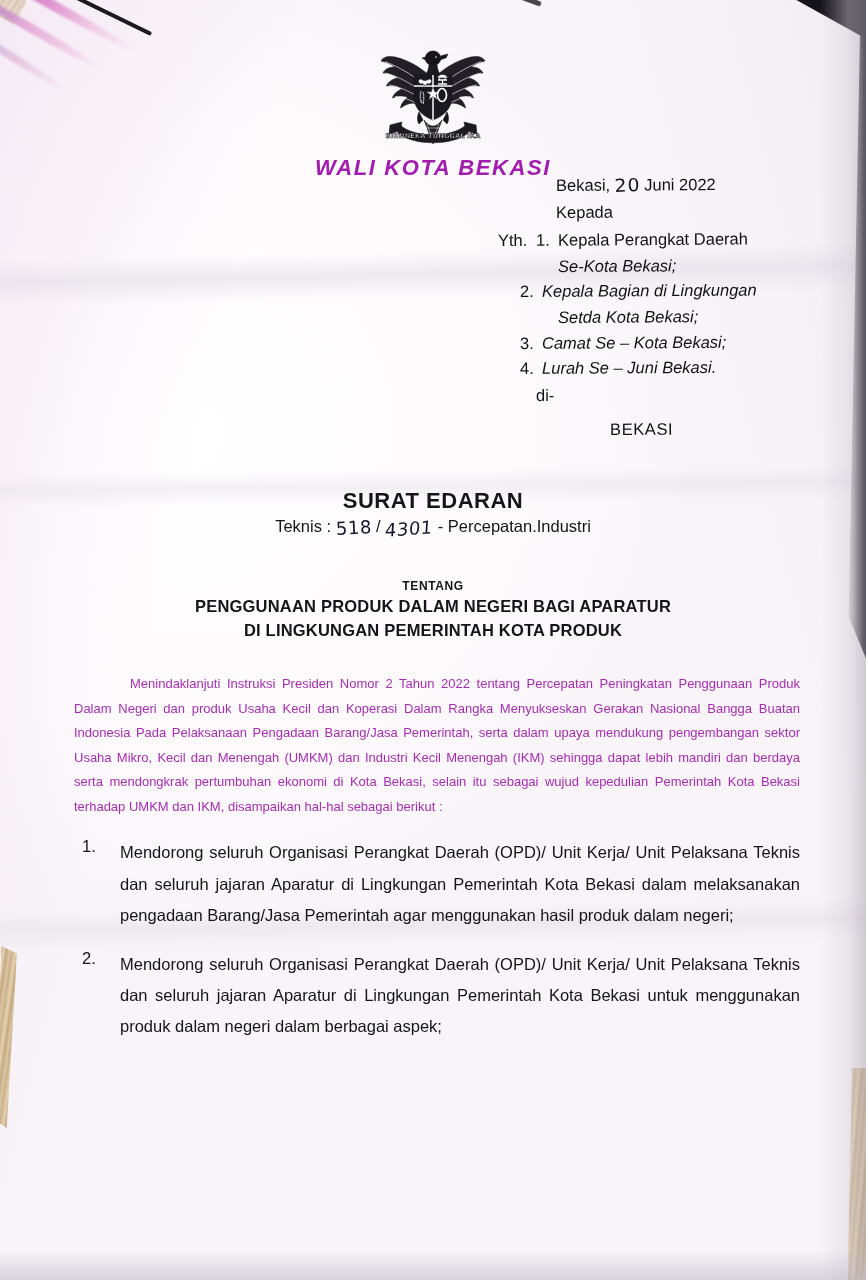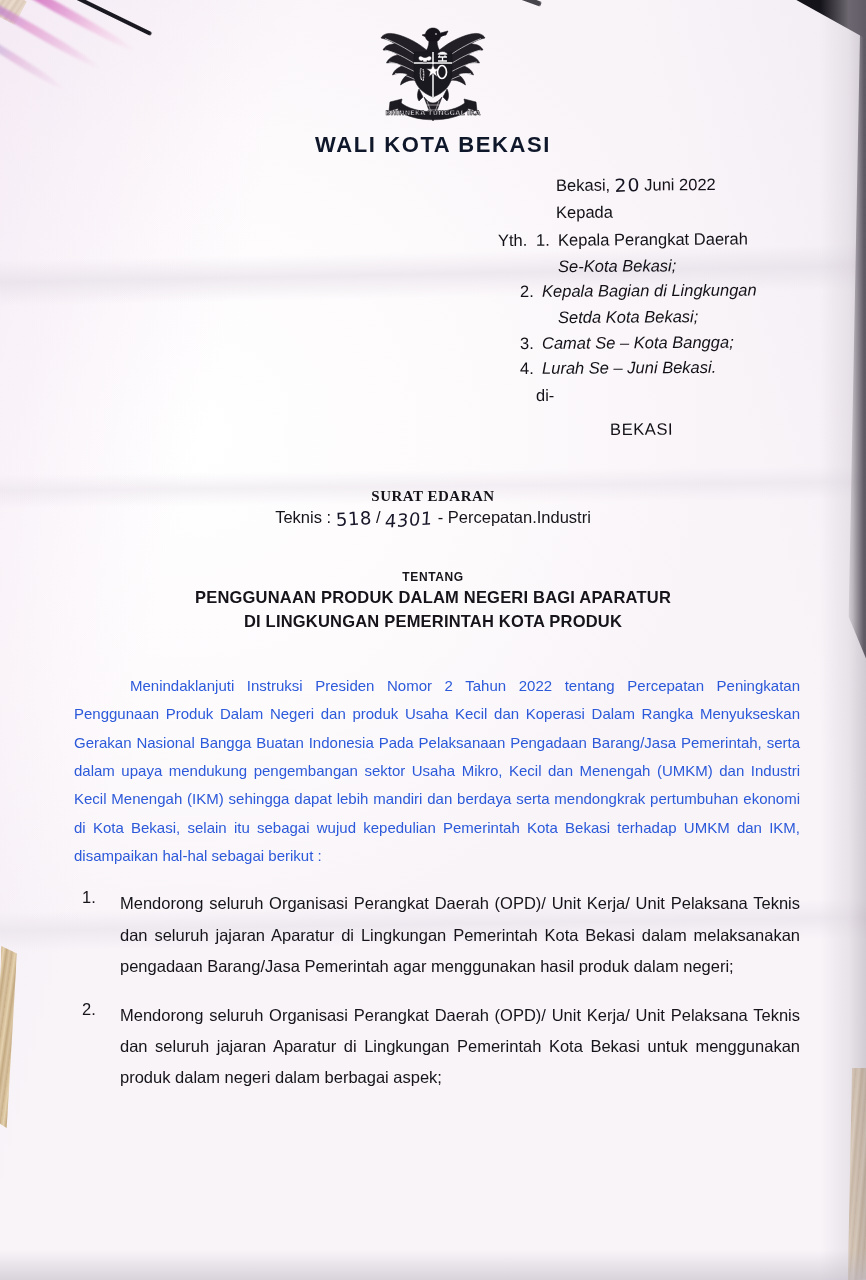--- a/index.html
+++ b/index.html
@@ -140,33 +140,35 @@
   
   .content {
     position: absolute;
     inset: 0;
     z-index: 5;
   }
 
   .kop {
     text-align: center;
     padding-top: 22px;
+    margin-top: 23px;
   }
   .garuda {
     display: block;
     margin: 0 auto;
     width: 124px;
     height: 104px;
   }
   .kop-title {
     margin-top: 6px;
     font-size: 22px;
     font-weight: bold;
     letter-spacing: 1.6px;
-    color: #0f172a;
+    color: #a21caf;
+    font-style: italic;
   }
 
   
   .addr {
     position: absolute;
     left: 498px;
     top: 172px;
     width: 330px;
     font-size: 16.5px;
     line-height: 1.56;
@@ -196,24 +198,23 @@
   }
 
   
   .titleblock {
     position: absolute;
     left: 0; right: 0;
     top: 488px;
     text-align: center;
   }
   .t-surat {
-    font-size: 15px;
+    font-size: 22px;
     font-weight: bold;
     letter-spacing: .5px;
-    font-family: Liberation Serif, serif;
   }
   .t-nomor {
     font-size: 16.5px;
     margin-top: 3px;
     white-space: nowrap;
   }
   .hand-num {
     font-family: "DejaVu Sans", sans-serif;
     font-size: 18px;
     color: #171528;
@@ -247,24 +248,24 @@
 
   
   .body {
     position: absolute;
     left: 74px;
     right: 66px;
     top: 672px;
   }
   .para {
     text-align: justify;
-    font-size: 15px;
+    font-size: 13px;
     line-height: 1.89;
     text-indent: 56px;
-    color: #1d4ed8;
+    color: #a21caf;
   }
   .list {
     margin-top: 14px;
   }
   .li {
     display: flex;
     margin-top: 18px;
   }
   .li .marker {
     width: 46px;
@@ -401,21 +402,21 @@
       <div class="sub-1 tilt-a">Se-Kota Bekasi;</div>
 
       <div class="row2 tilt-a">
         <span class="num">2.</span>
         <span class="it">Kepala Bagian di Lingkungan</span>
       </div>
       <div class="sub tilt-a">Setda Kota Bekasi;</div>
 
       <div class="row2 tilt-a">
         <span class="num">3.</span>
-        <span class="it">Camat Se – Kota Bangga;</span>
+        <span class="it">Camat Se – Kota Bekasi;</span>
       </div>
 
       <div class="row2 tilt-a">
         <span class="num">4.</span>
         <span class="it">Lurah Se – Juni Bekasi.</span>
       </div>
 
       <div class="di tilt-a">di-</div>
       <div class="bekasi tilt-a">BEKASI</div>
     </div>

